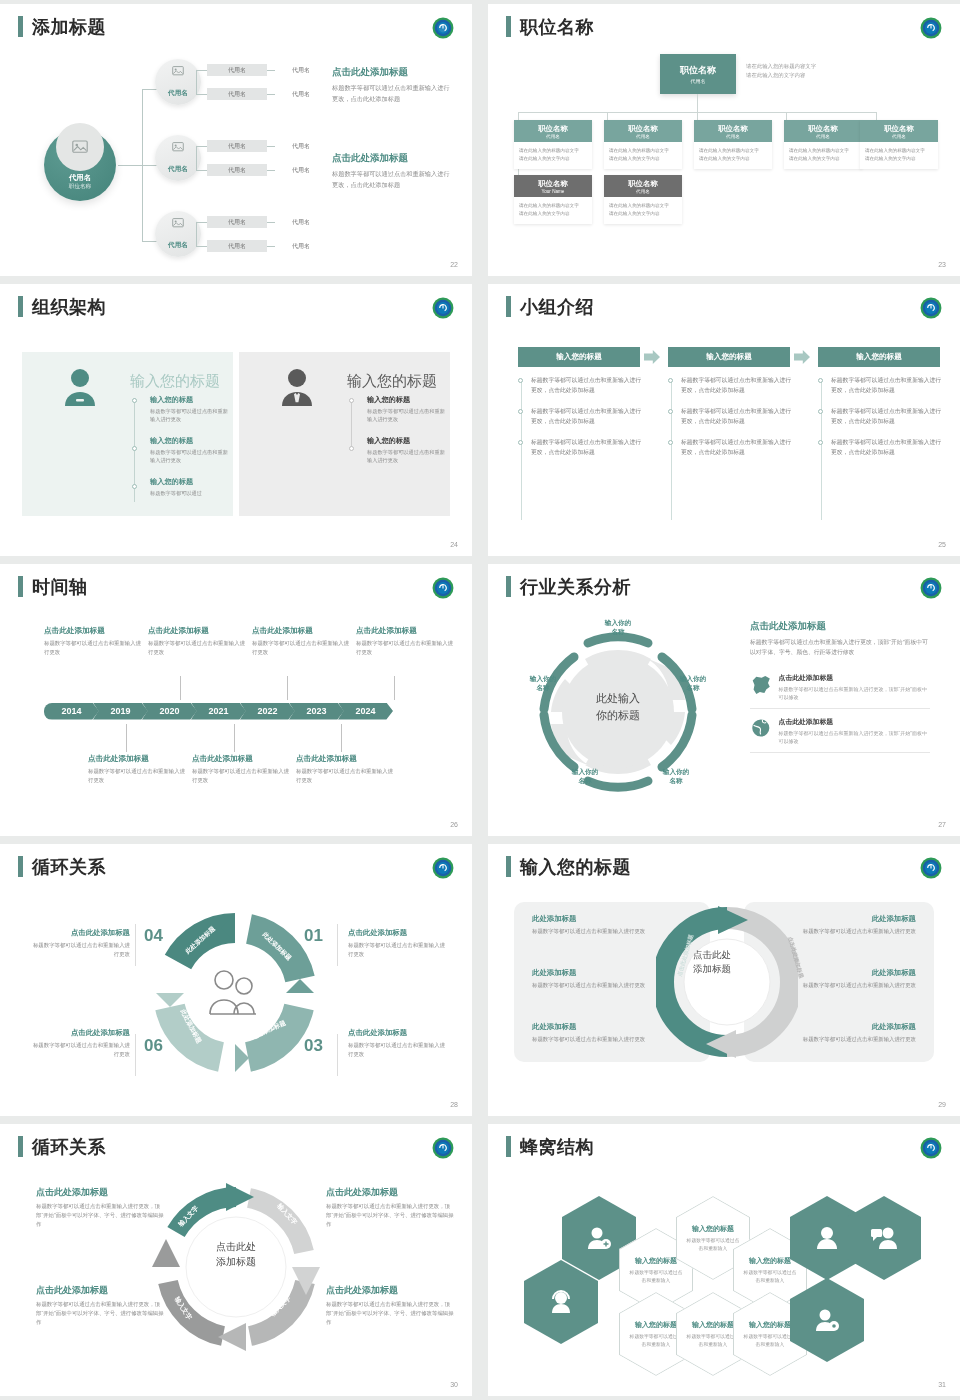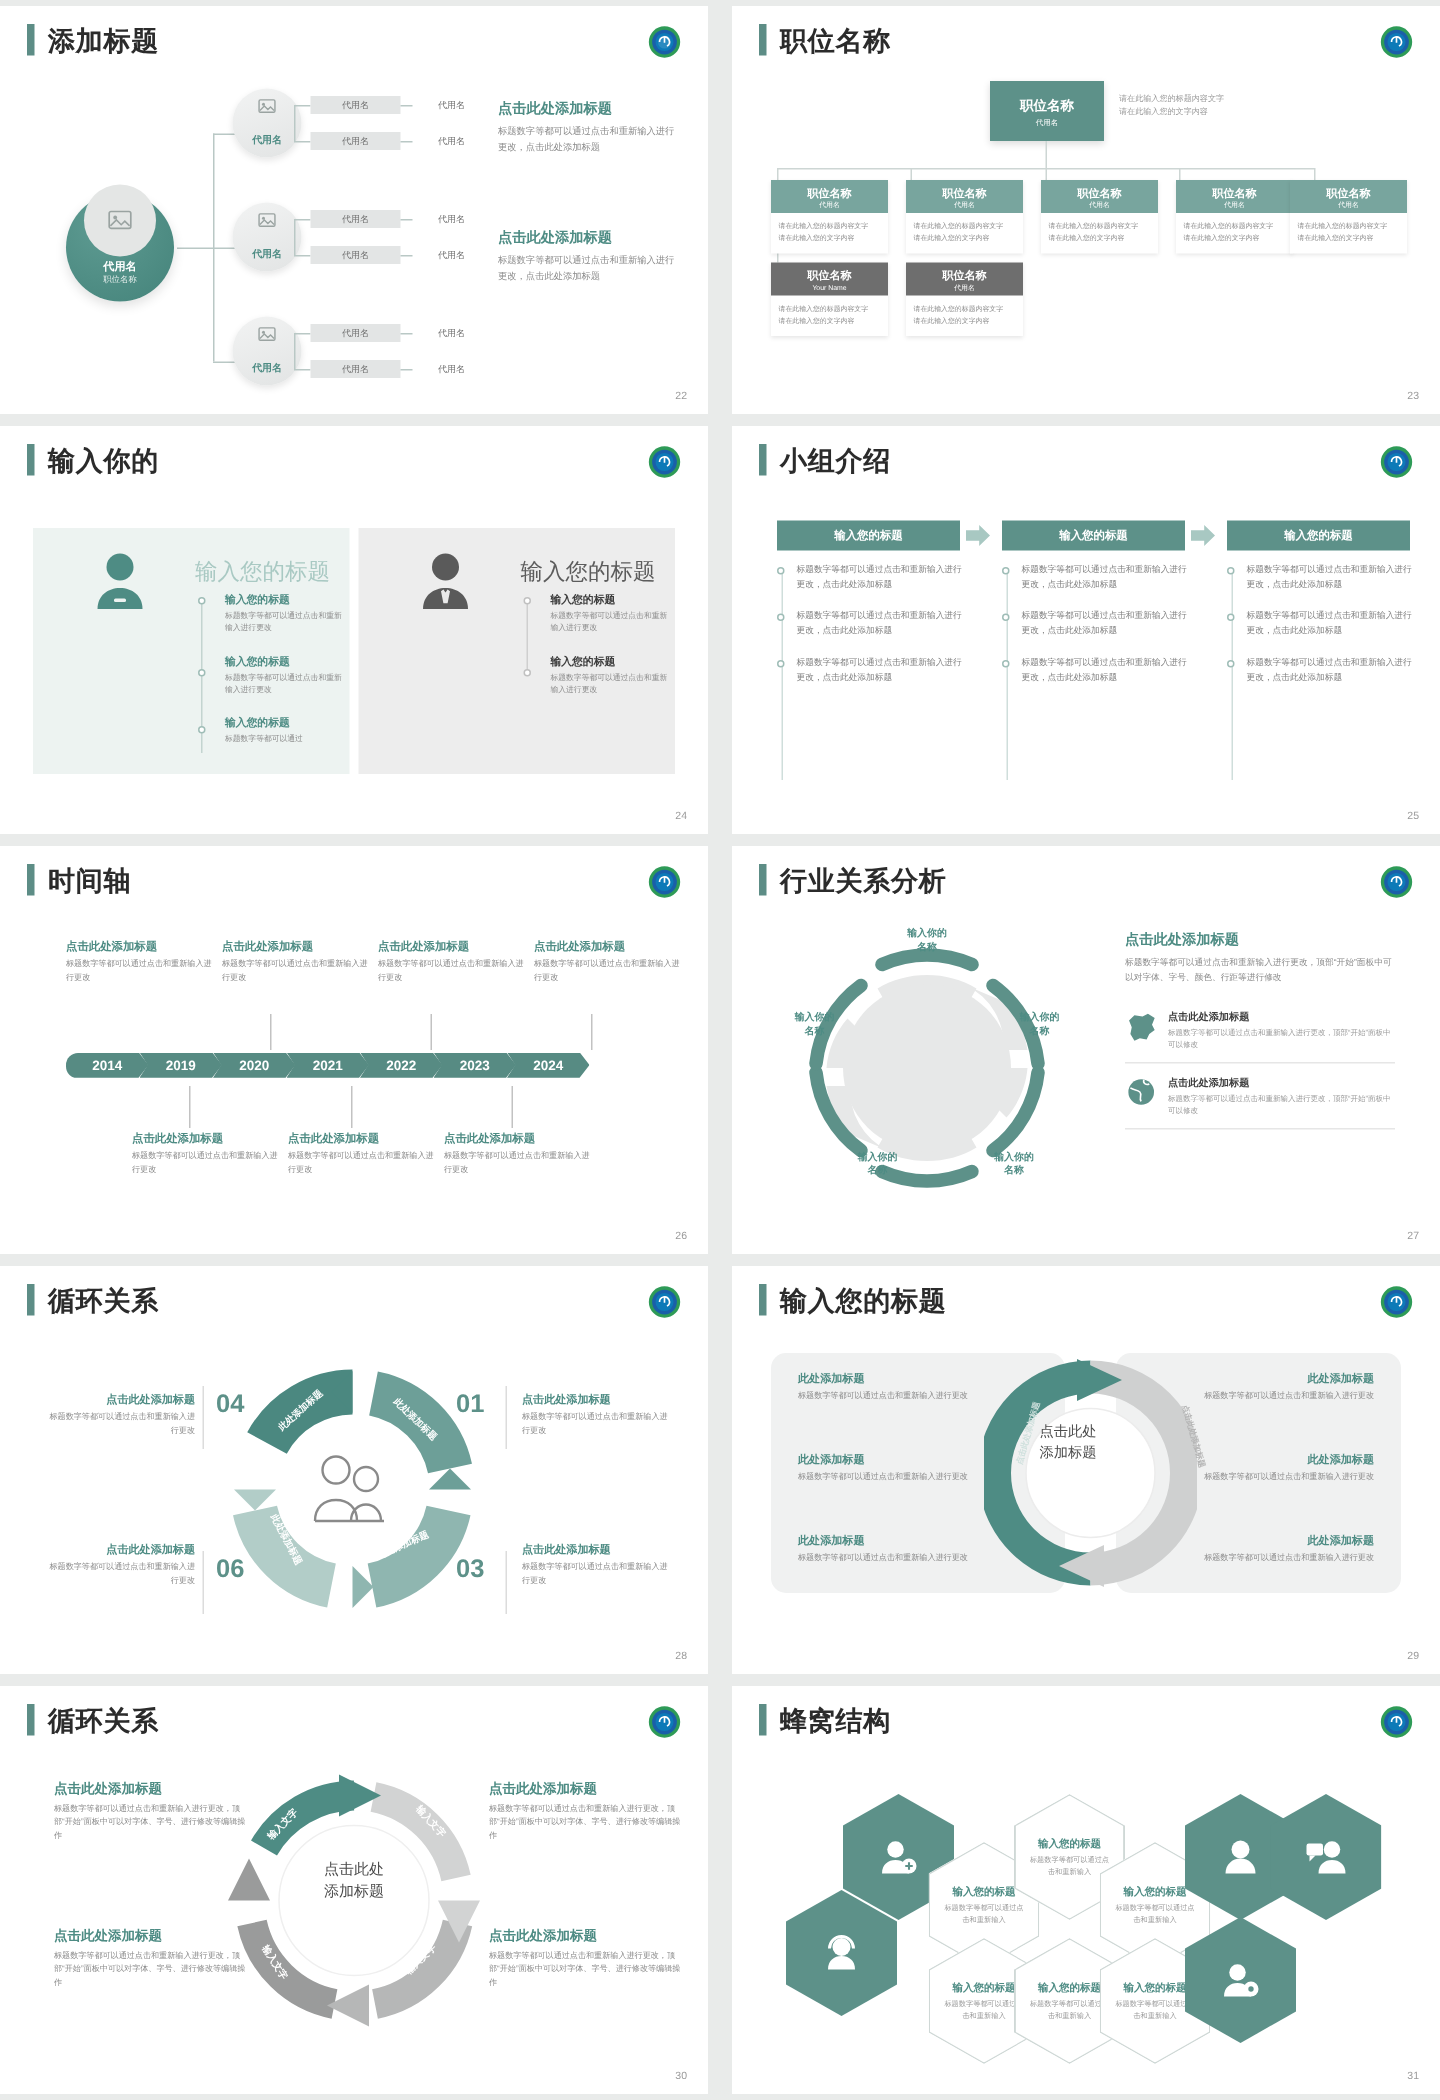--- a/index.html
+++ b/index.html
@@ -461,21 +461,21 @@
         </div>
       <div class="body" style="white-space:pre-line;">请在此输入您的标题内容文字
 请在此输入您的文字内容</div>
     </div>
     <div class="pagenum">23</div>
   </div>
 
   <div class="slide">
     <div class="slide-title-wrap">
       <div class="title-bar"></div>
-      <div class="slide-title">输入你的</div>
+      <div class="slide-title">组织架构</div>
     </div>
     <svg class="logo" viewBox="0 0 40 40">
       <circle cx="20" cy="20" r="19" fill="#2e9b57"></circle>
         <circle cx="20" cy="20" r="15" fill="#1a5fa8"></circle>
       <circle cx="20" cy="20" r="11" fill="#0d7ab8"></circle>
       <path d="M14 20a6 6 0 1 1 9 5" stroke="#fff" stroke-width="2" fill="none"></path>
         <path d="M20 13v8" stroke="#fff" stroke-width="2"></path>
     </svg>
 
     <div class="cmp left">
@@ -697,20 +697,22 @@
         <circle cx="100" cy="100" r="56" fill="#e7e8e8"></circle>
         <g fill="none" stroke="#5d9189" stroke-width="9" stroke-linecap="round">
           <path d="M70 31a74 74 0 0 1 60 0"></path>
           <path d="M144 45a74 74 0 0 1 30 52"></path>
           <path d="M174 103a74 74 0 0 1-30 52"></path>
           <path d="M130 169a74 74 0 0 1-60 0"></path>
           <path d="M56 155a74 74 0 0 1-30-52"></path>
           <path d="M26 97a74 74 0 0 1 30-52"></path>
         </g>
       </svg>
+      <div class="gear-center-txt" style="white-space:pre-line;">此处输入
+你的标题</div>
       <div class="gear-lab" style="left:77px;top:6px;white-space:pre-line;">输入你的
 名称</div>
       <div class="gear-lab" style="left:152px;top:62px;white-space:pre-line;">输入你的
 名称</div>
       <div class="gear-lab" style="left:135px;top:155px;white-space:pre-line;">输入你的
 名称</div>
       <div class="gear-lab" style="left:44px;top:155px;white-space:pre-line;">输入你的
 名称</div>
       <div class="gear-lab" style="left:2px;top:62px;white-space:pre-line;">输入你的
 名称</div>

